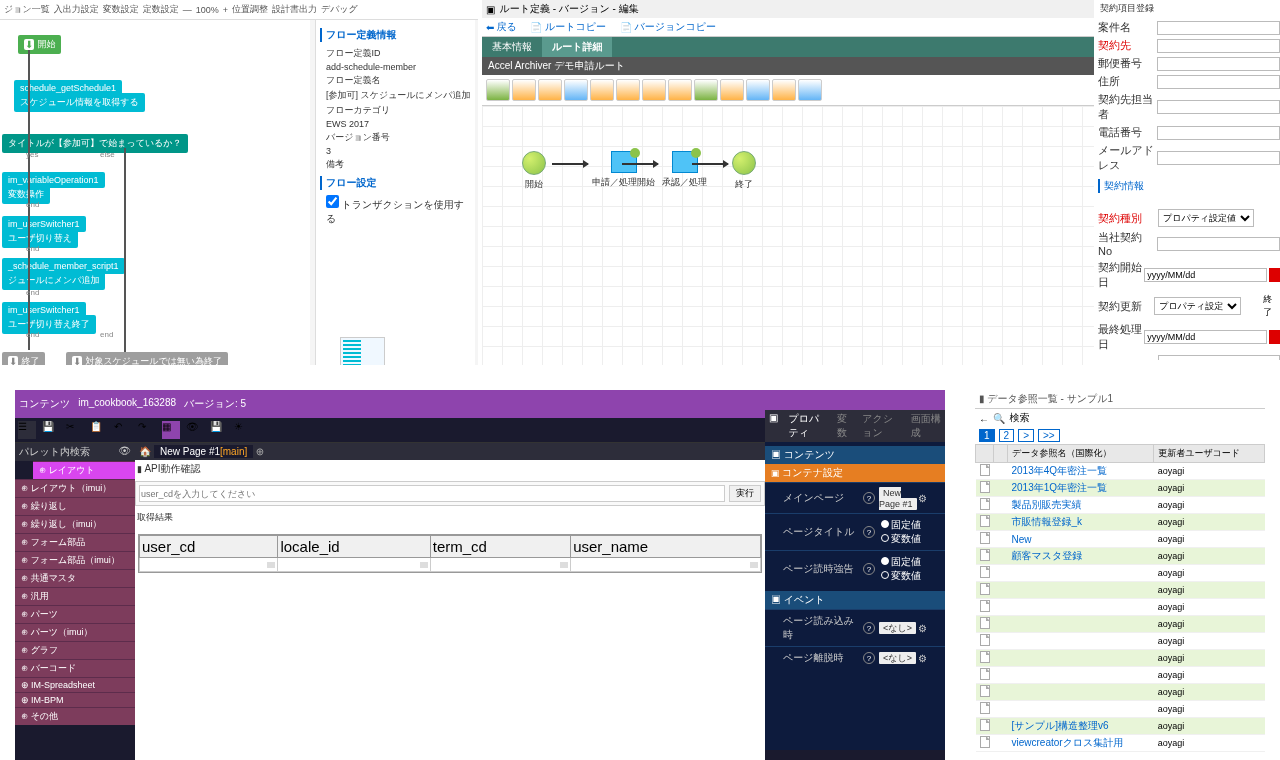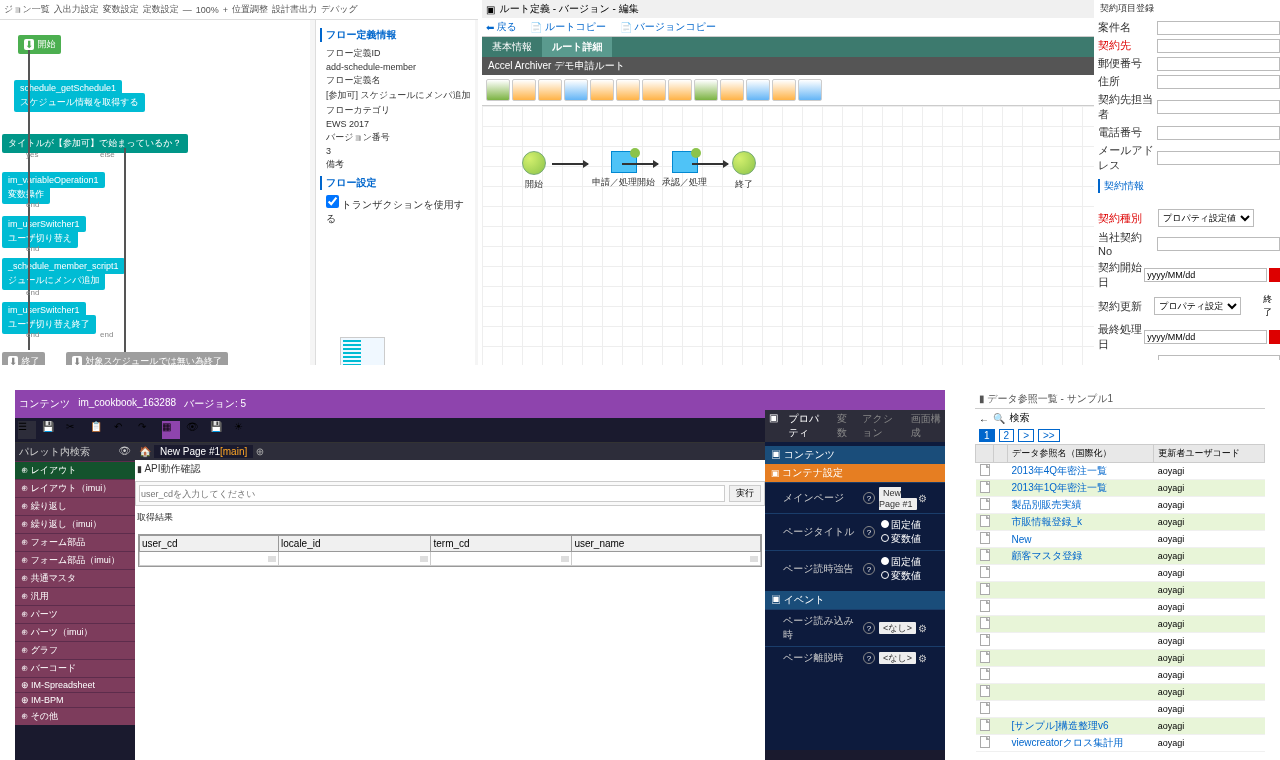--- a/index.html
+++ b/index.html
@@ -64,34 +64,34 @@
 .p3-filetbl th { background: #f0f0f0; font-size: 10px; padding: 1px; font-weight: bold; border-radius: 6px; }
 
 
 .p4-top { background: #8e44ad; color: #fff; padding: 7px 4px; font-size: 9px; display:flex; gap:8px; }
 .p4-tb { background: #1a1a2e; padding: 3px; display: flex; gap: 6px; align-items:center; border-bottom:1px solid #333; }
 .p4-tb .ib { width: 18px; height: 18px; display: inline-block; }
 .p4-tb .ib.purple { background: #8e44ad; }
 .p4-left { width: 120px; background: #1a1a2e; float: left; height: 340px; }
 .p4-left .hdr { background: #2d2d3a; color: #ccc; padding: 2px 4px; font-size: 9px; display:flex; justify-content:space-between; }
 .p4-left .item { padding: 2px 6px; color: #fff; font-size: 9px; cursor: pointer; background: #7d3c5c; border-top:1px solid #5d2c4c; }
-.p4-left .item.active { background: #14532d; }
+.p4-left .item.active { background: #d946ef; margin-left: 18px; }
 .p4-left .item::before { content: "⊕ "; }
 .p4-main { margin-left: 120px; margin-right: 180px; background: #fff; height: 340px; position: relative; }
 .p4-tabbar { background: #2d2d3a; padding: 2px 4px; font-size: 9px; color: #aaa; }
 .p4-tabbar .tb { background: #1a1a2e; color: #fff; padding: 1px 6px; display: inline-block; }
 .p4-tabbar .tb .m { color: #ffa726; }
 .p4-content { padding: 0; }
 .p4-content .lbl { font-size: 9px; color: #333; padding: 2px; }
 .p4-content .inbox { border: 1px solid #ccc; background: #f9f9f9; padding: 3px; margin: 3px 0; display:flex; gap:4px; }
 .p4-content .inbox input { flex: 1; border: 1px solid #ccc; font-size: 9px; padding: 1px; }
 .p4-content .inbox button { border: 1px solid #ccc; background: #f0f0f0; font-size: 9px; padding: 1px 6px; }
 .p4-table { margin: 8px 3px; border: 1px solid #999; }
 .p4-table table { width: 100%; border-collapse: collapse; }
-.p4-table th { border: 1px solid #999; background: #f0f0f0; font-size: 10px; padding: 2px; font-weight: normal; text-align: left; }
+.p4-table th { border: 1px solid #999; background: #f0f0f0; font-size: 15px; padding: 2px; font-weight: normal; text-align: left; }
 .p4-table td { border: 1px solid #ccc; height: 14px; position: relative; }
 .p4-table td::after { content:""; position:absolute; right:2px; top:4px; width:8px; height:6px; background:#ddd; }
 .p4-right { position: absolute; right: 0; top: 20px; width: 180px; height: 340px; background: #0d1b3d; color: #fff; }
 .p4-right .hdr { background: #2d2d3a; padding: 2px 4px; font-size: 9px; display:flex; gap:10px; }
 .p4-right .hdr .on { color: #fff; }
 .p4-right .hdr .off { color: #888; }
 .p4-right .sec { background: #1a4d7a; padding: 2px 6px; font-size: 10px; margin-top: 4px; }
 .p4-right .band { background: #e67e22; padding: 2px 6px; font-size: 9px; }
 .p4-right .prow { display: flex; padding: 4px 18px; font-size: 9px; align-items: center; border-top: 1px solid #1a3d6a; }
 .p4-right .prow .l { width: 80px; color: #ccc; }

